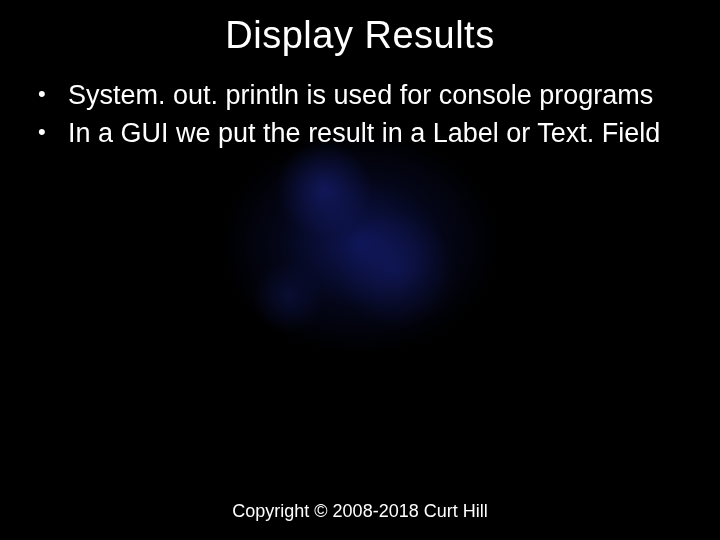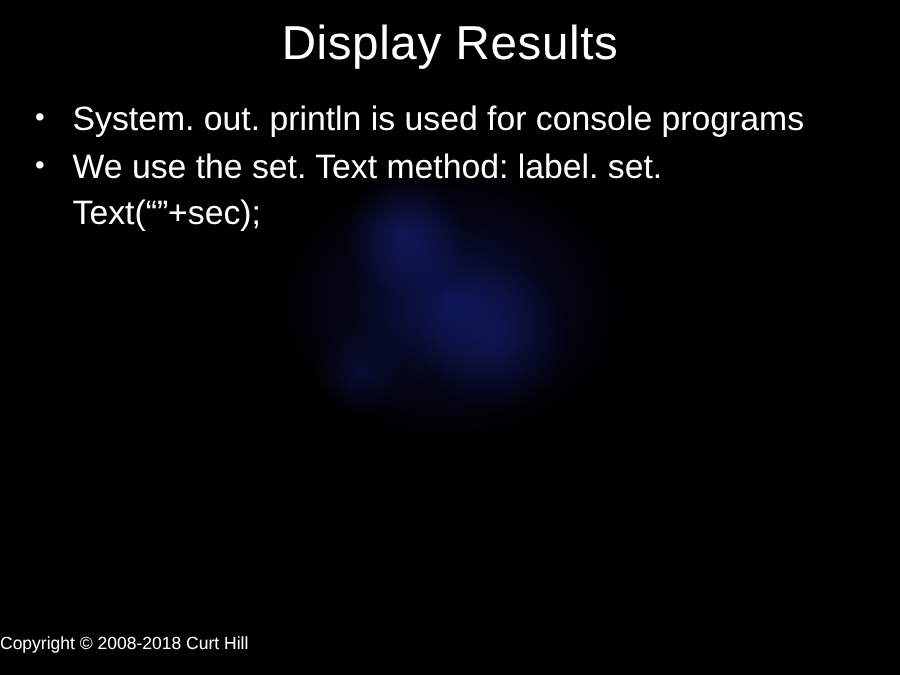--- a/index.html
+++ b/index.html
@@ -32,21 +32,21 @@
     .slide-title {
       font-size: 38px;
       font-weight: normal;
       text-align: center;
       padding-top: 14px;
       padding-bottom: 20px;
       letter-spacing: 0.5px;
     }
     .bullet-list {
       list-style: none;
-      padding-left: 28px;
+      padding-left: 38px;
       padding-right: 40px;
     }
     .bullet-list li {
       position: relative;
       font-size: 27px;
       line-height: 1.35;
       padding-left: 30px;
       margin-bottom: 2px;
     }
     .bullet-list li::before {
@@ -54,28 +54,29 @@
       position: absolute;
       left: 0;
       top: 2px;
       font-size: 22px;
     }
     .copyright {
       position: absolute;
       bottom: 18px;
       left: 0;
       width: 100%;
-      font-size: 14px;
+      text-align: center;
+      font-size: 18px;
     }
   </style>
 </head>
 <body>
 
 <div class="fractal-overlay"></div>
 
 <h1 class="slide-title">Display Results</h1>
 
 <ul class="bullet-list">
   <li>System. out. println is used for console programs</li>
-  <li>We use the set. Text method: label. set. Text(“”+sec);</li>
+  <li>In a GUI we put the result in a Label or Text. Field</li>
 </ul>
 
 <div class="copyright">Copyright © 2008-2018 Curt Hill</div>
 
 </body></html>

